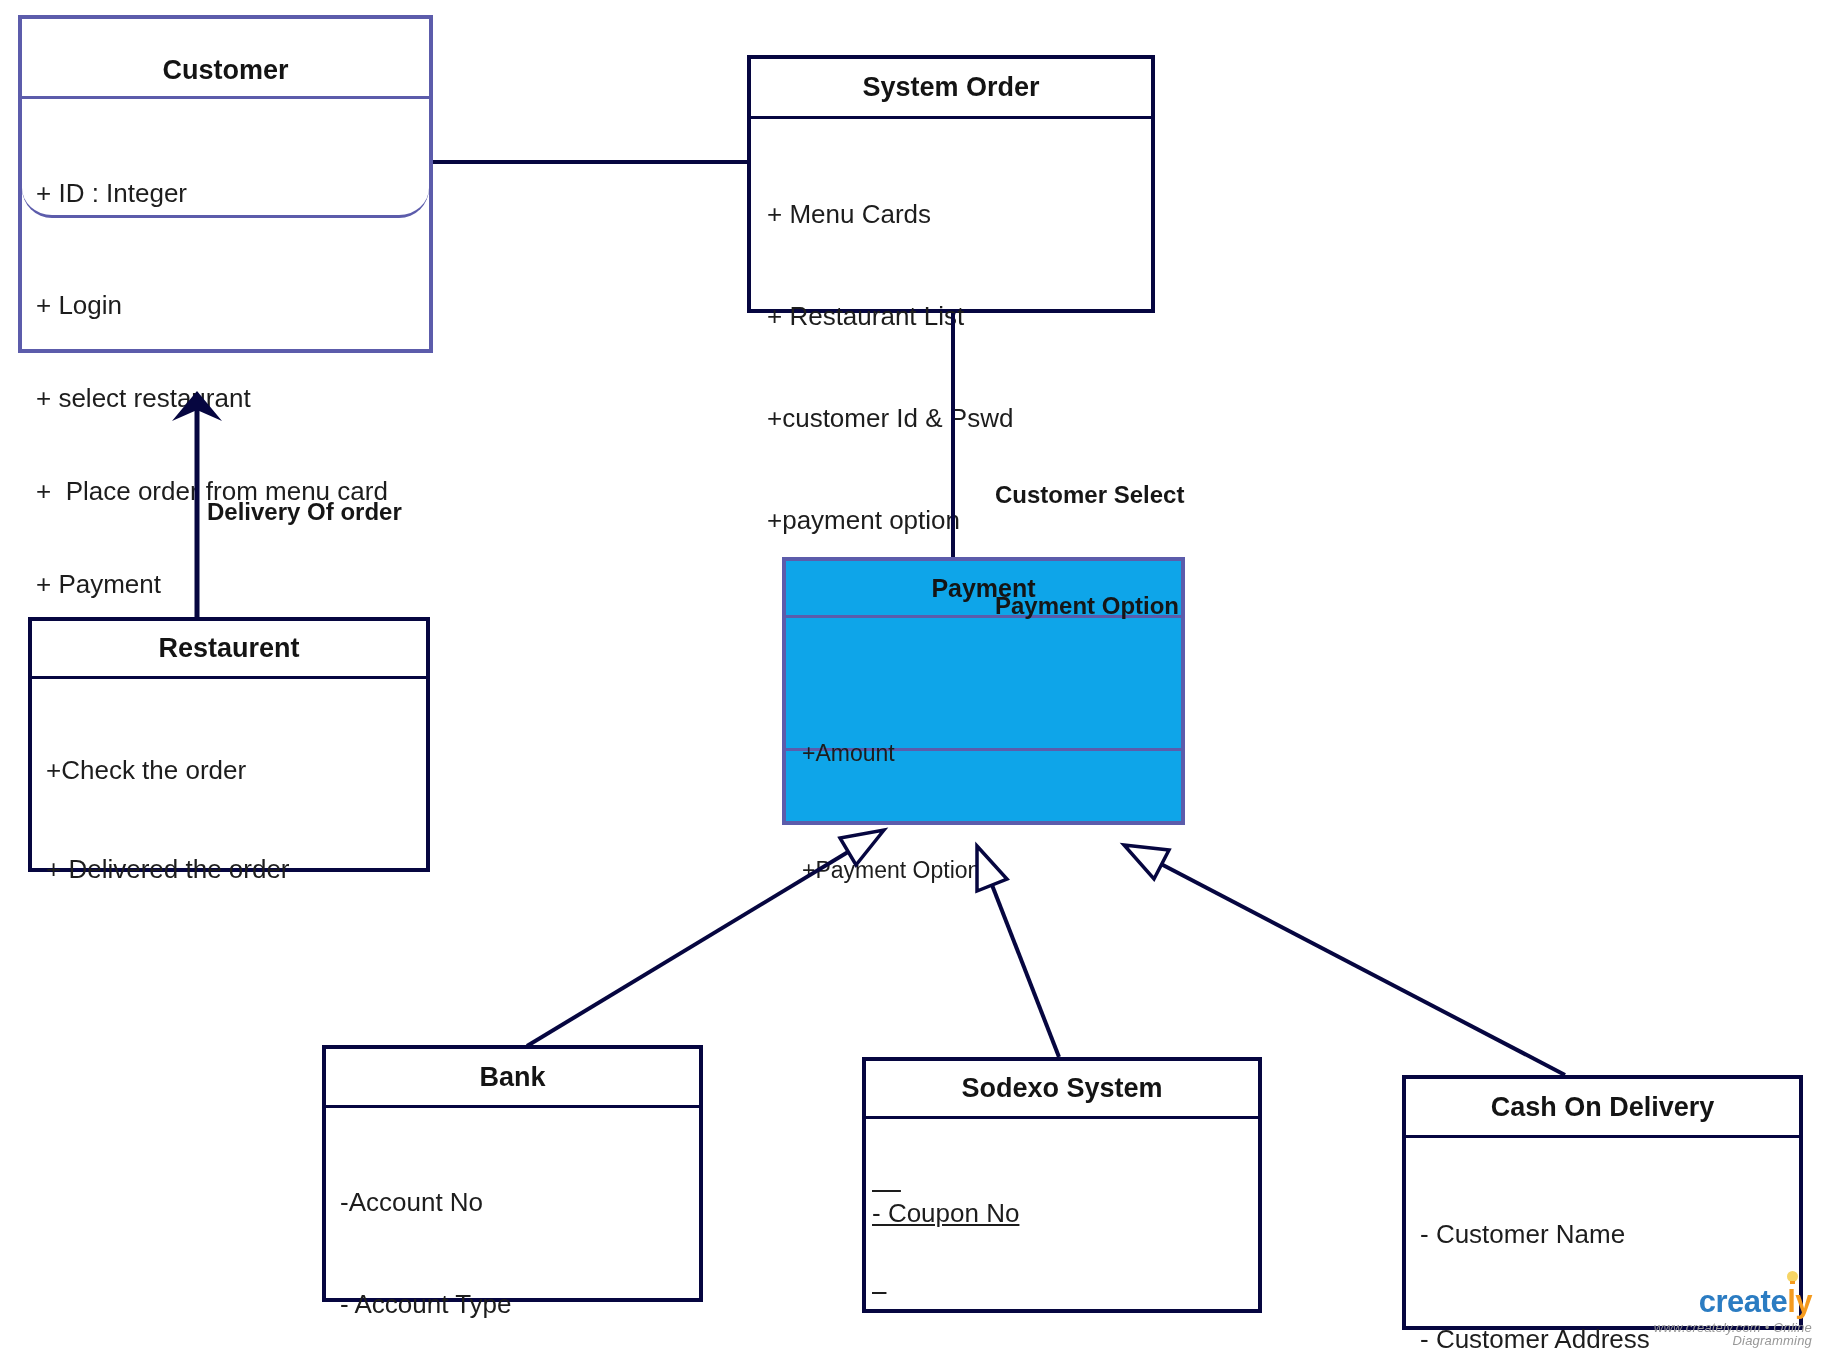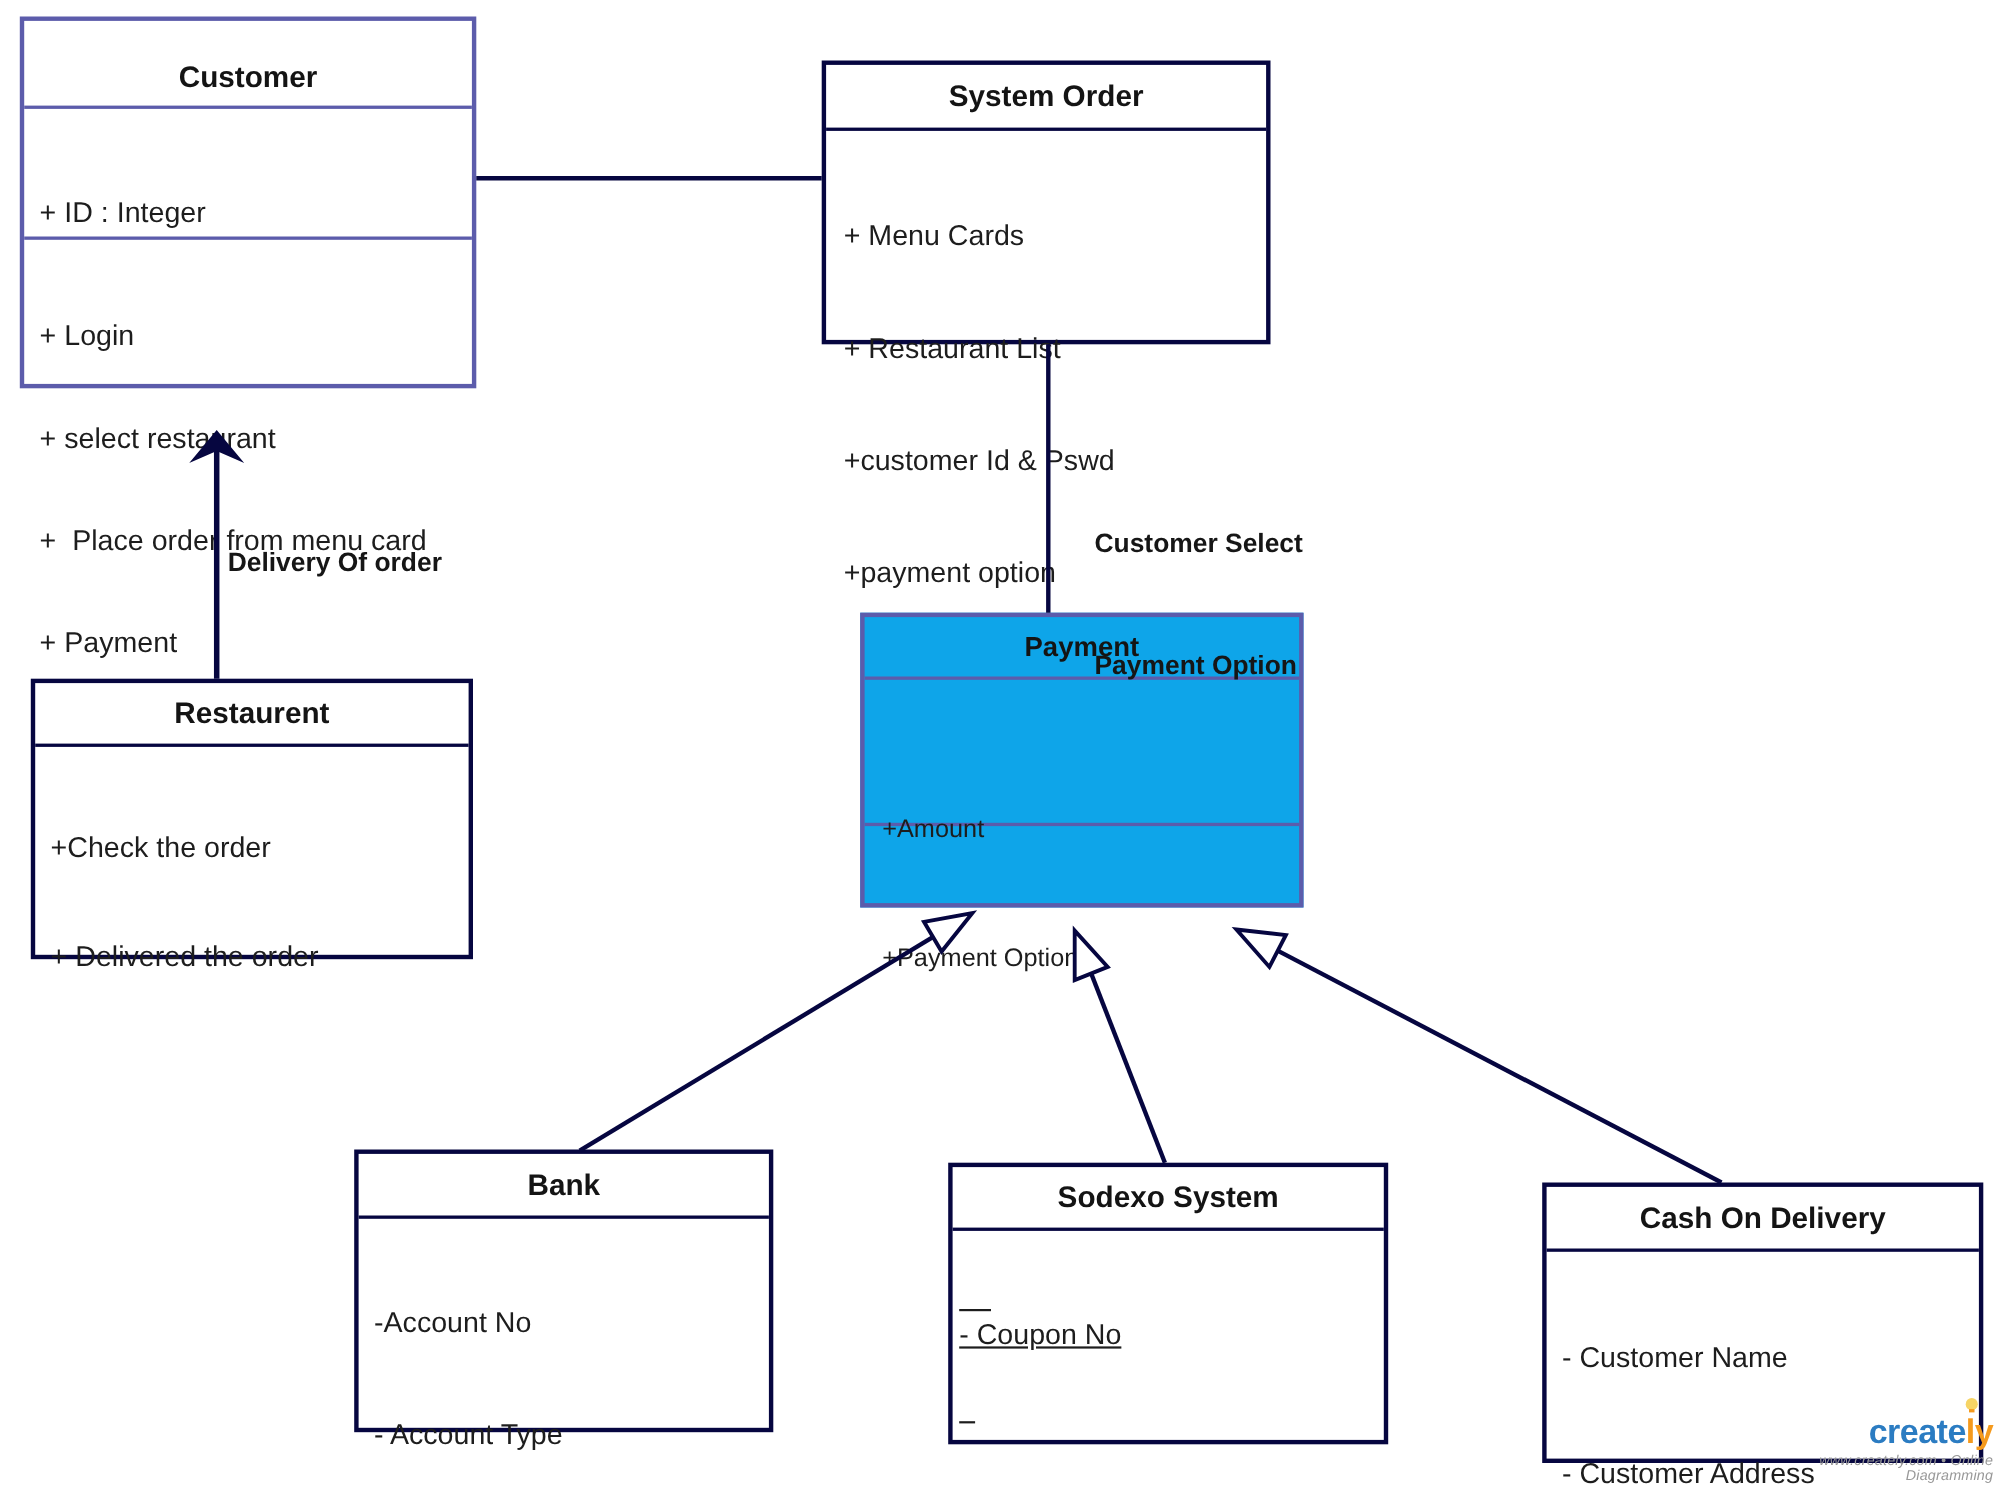--- a/index.html
+++ b/index.html
@@ -43,21 +43,21 @@
   .logo-ly { color:#f59a1d; position:relative; }
   .bulb { position:absolute; left:0px; top:-13px; width:11px; height:11px; border-radius:50%; background:#f6d465; }
   .bulb::after { content:""; position:absolute; left:3px; top:10px; width:5px; height:3px; background:#f59a1d; }
   .tagline { font-size:13px; color:#989898; margin-top:4px; letter-spacing:0.2px;font-style:italic; }
 </style>
 </head>
 <body>
 
 <div class="uml purple" style="left:18px; top:15px; width:415px; height:338px;">
   <div class="title" style="height:80px; padding-top:26px;">Customer</div>
-  <div class="comp divided customer-attrs" style="height:119px;">
+  <div class="comp divided customer-attrs" style="height:119px;border-radius:30px;">
     <div class="row">+ ID : Integer</div>
   </div>
   <div class="comp grow customer-methods">
     <div class="row">+ Login</div>
     <div class="row">+ select restaurant</div>
     <div class="row">+  Place order from menu card</div>
     <div class="row">+ Payment</div>
   </div>
 </div>
 

